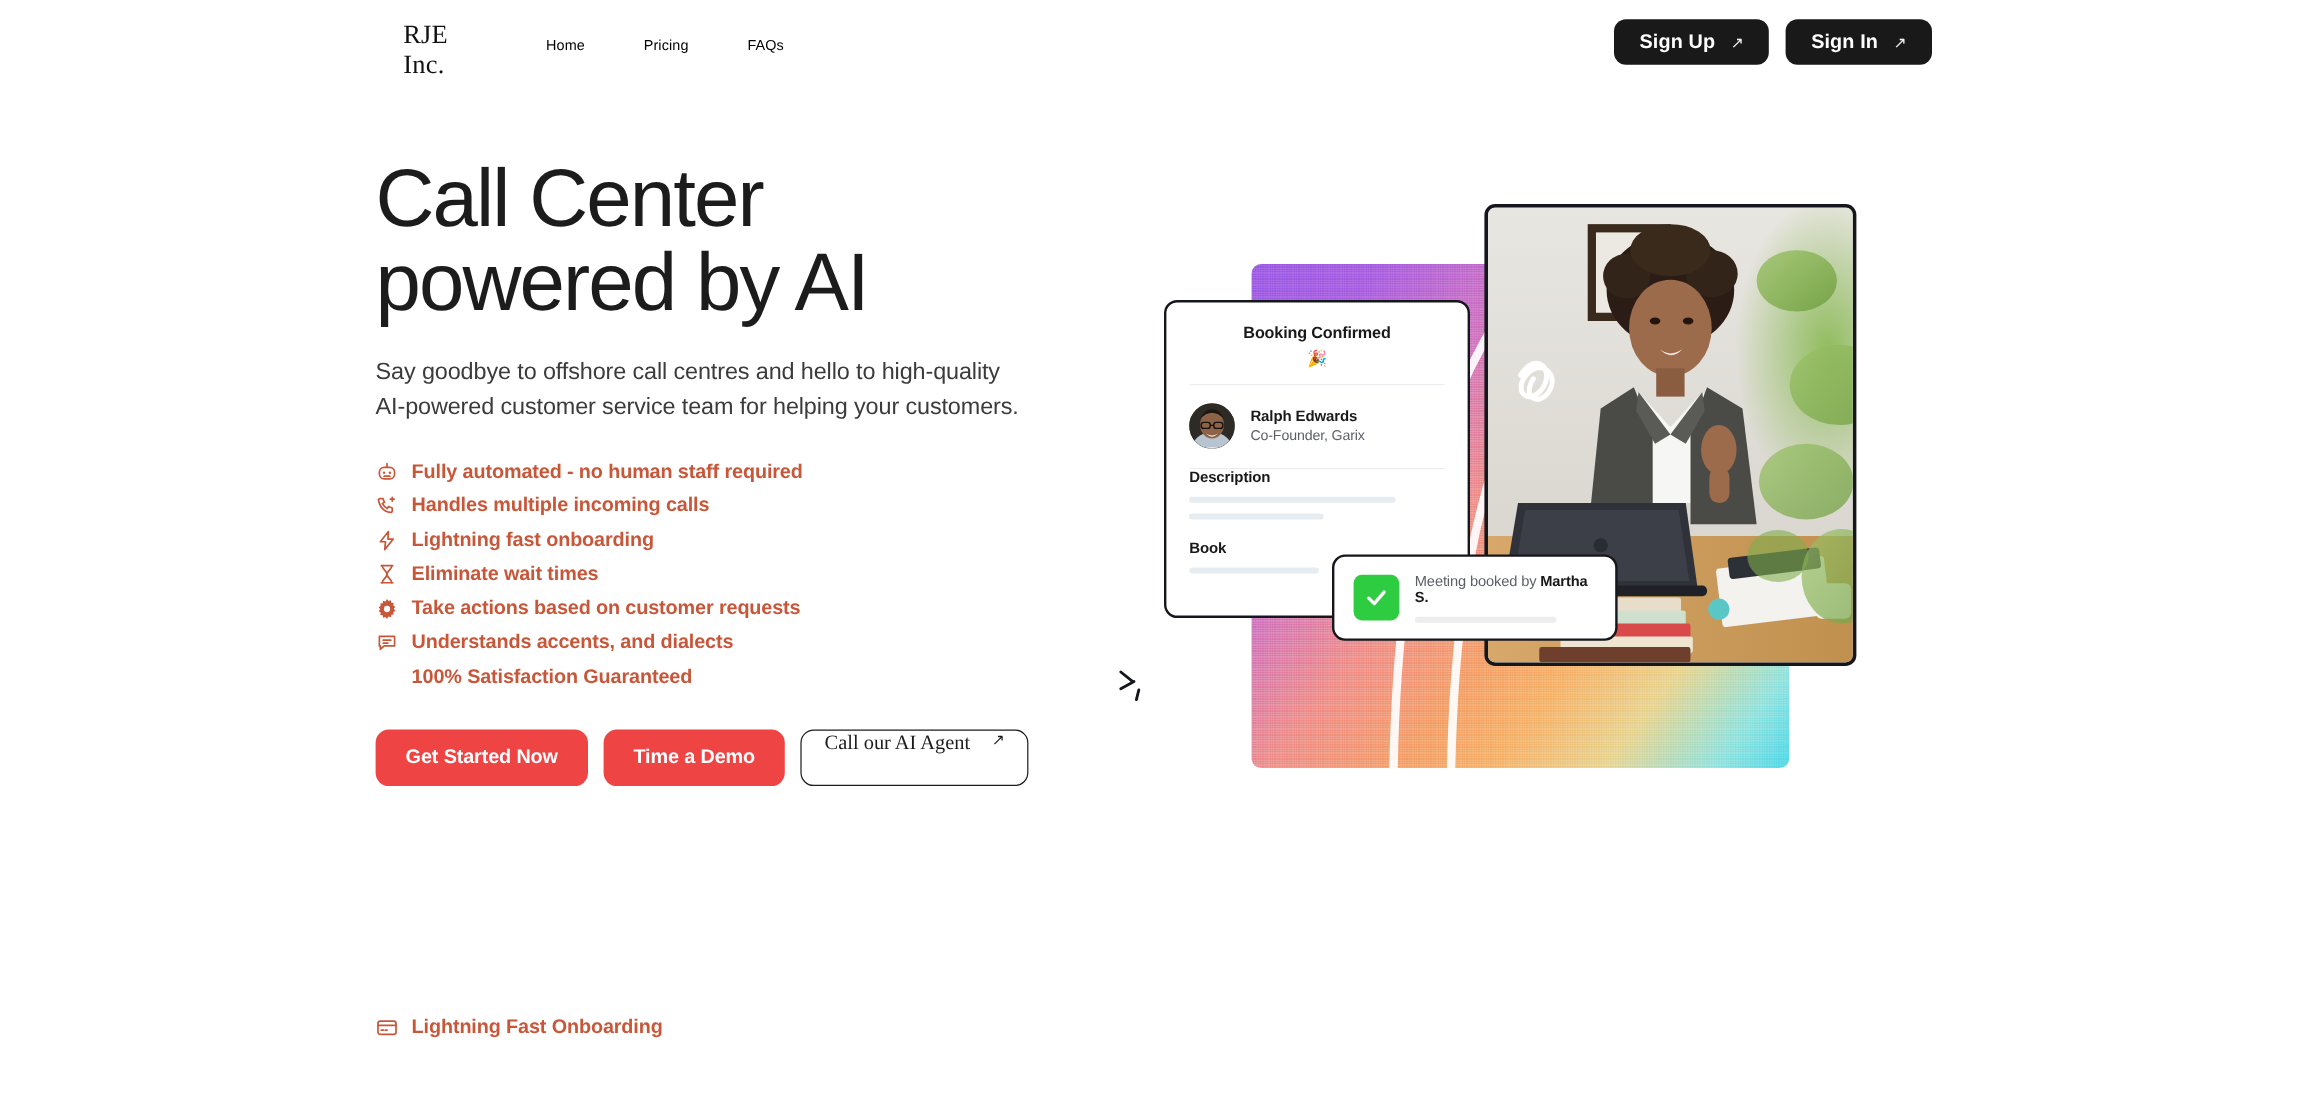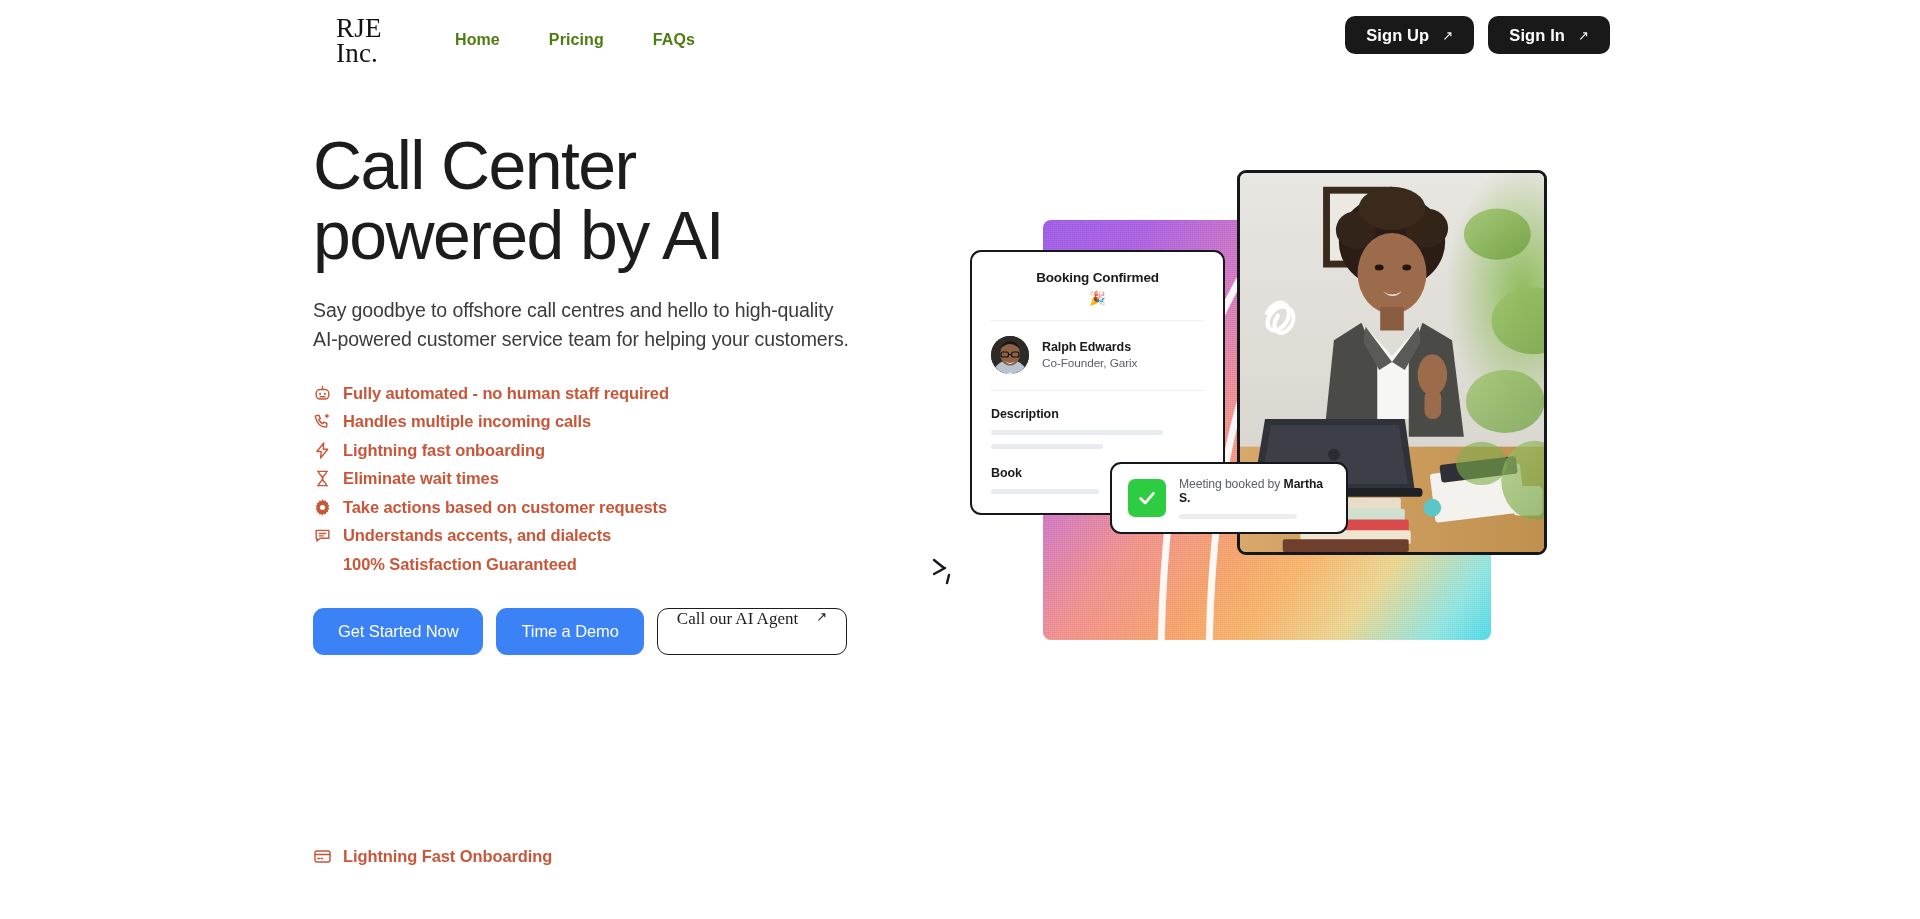--- a/index.html
+++ b/index.html
@@ -29,40 +29,40 @@
     height: 84px;
     display: flex;
     align-items: center;
   }
 
   .logo {
     position: absolute;
     left: 336px;
     top: 16px;
     font-family: "Liberation Serif", serif;
-    font-size: 27px;
+    font-size: 22px;
     line-height: 25px;
     color: #111111;
     letter-spacing: 0.2px;
   }
   .logo .l1 { display: block; }
   .logo .l2 { display: block; }
 
   .nav {
     position: absolute;
     left: 455px;
     top: 31px;
     display: flex;
     gap: 49px;
   }
   .nav a {
-    font-size: 16px;
-    color: #4d7c0f;
+    font-size: 12px;
+    color: #000000;
     text-decoration: none;
-    font-weight: 700;
+    font-weight: 400;
     letter-spacing: 0.1px;
   }
 
   .header-actions {
     position: absolute;
     right: 310px;
     top: 16px;
     display: flex;
     gap: 14px;
   }
@@ -136,28 +136,28 @@
   .features li.no-icon .ficon { visibility: hidden; }
 
   
   .cta-row {
     margin-top: 29px;
     display: flex;
     align-items: center;
     gap: 13px;
   }
   .btn-primary {
-    background: #3b82f6;
+    background: #ef4444;
     color: #ffffff;
     border: none;
     border-radius: 11px;
     height: 47px;
     padding: 0 25px;
     font-size: 16.5px;
-    font-weight: 400;
+    font-weight: 700;
     font-family: "Liberation Sans", sans-serif;
     cursor: pointer;
     letter-spacing: -0.1px;
   }
   .btn-outline {
     background: #ffffff;
     color: #1c1c1c;
     border: 1.4px solid #1c1c1c;
     border-radius: 11px;
     height: 47px;
@@ -607,21 +607,21 @@
           </svg>
         </div>
         <div>
           <div class="person-name">Ralph Edwards</div>
           <div class="person-role">Co-Founder, Garix</div>
         </div>
       </div>
 
       <div class="hr" style="margin-top:16px"></div>
 
-      <div style="margin-top:16px">
+      <div style="">
         <div class="field-label">Description</div>
         <div class="skel" style="width:172px"></div>
         <div class="skel" style="width:112px"></div>
       </div>
 
       <div style="margin-top:17px">
         <div class="field-label">Book</div>
         <div class="skel" style="width:108px"></div>
       </div>
 

